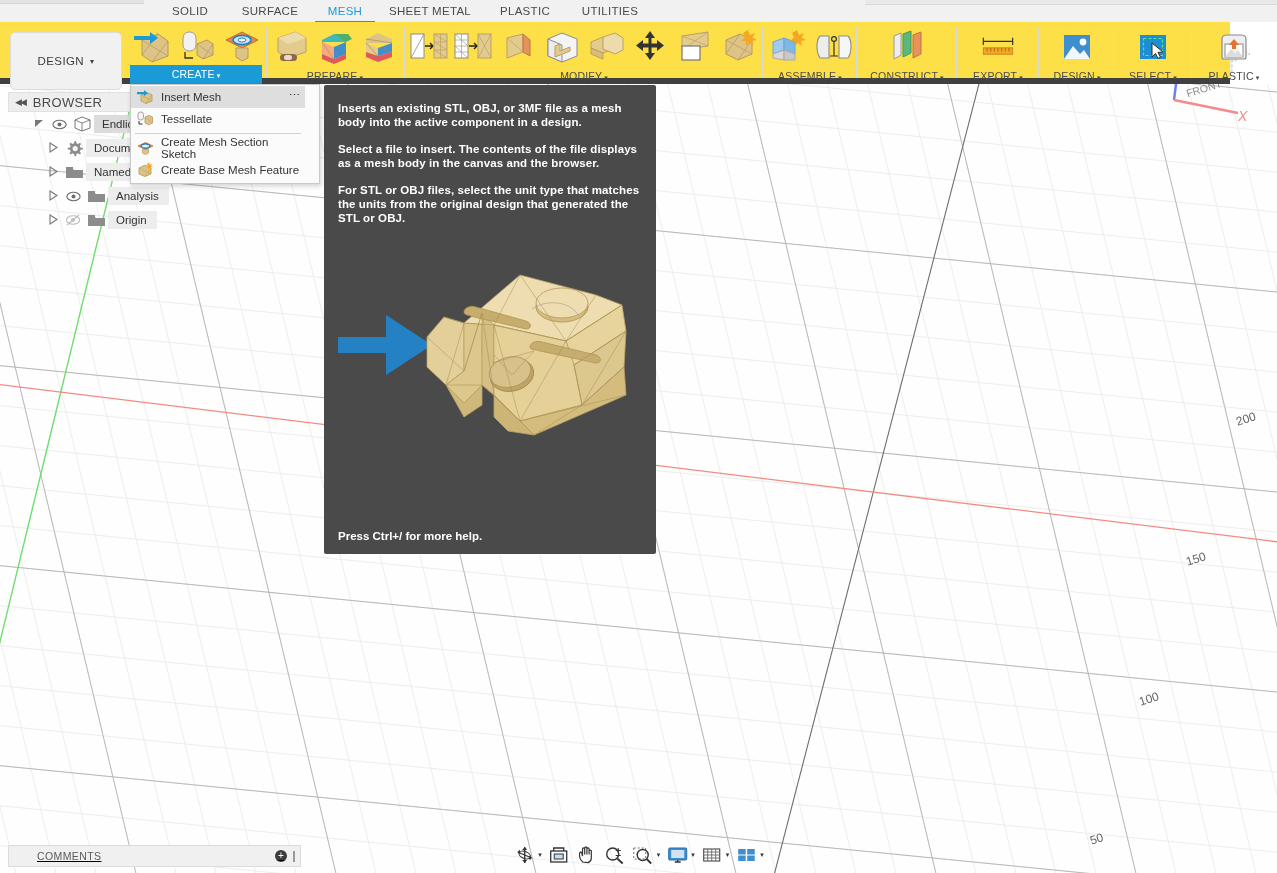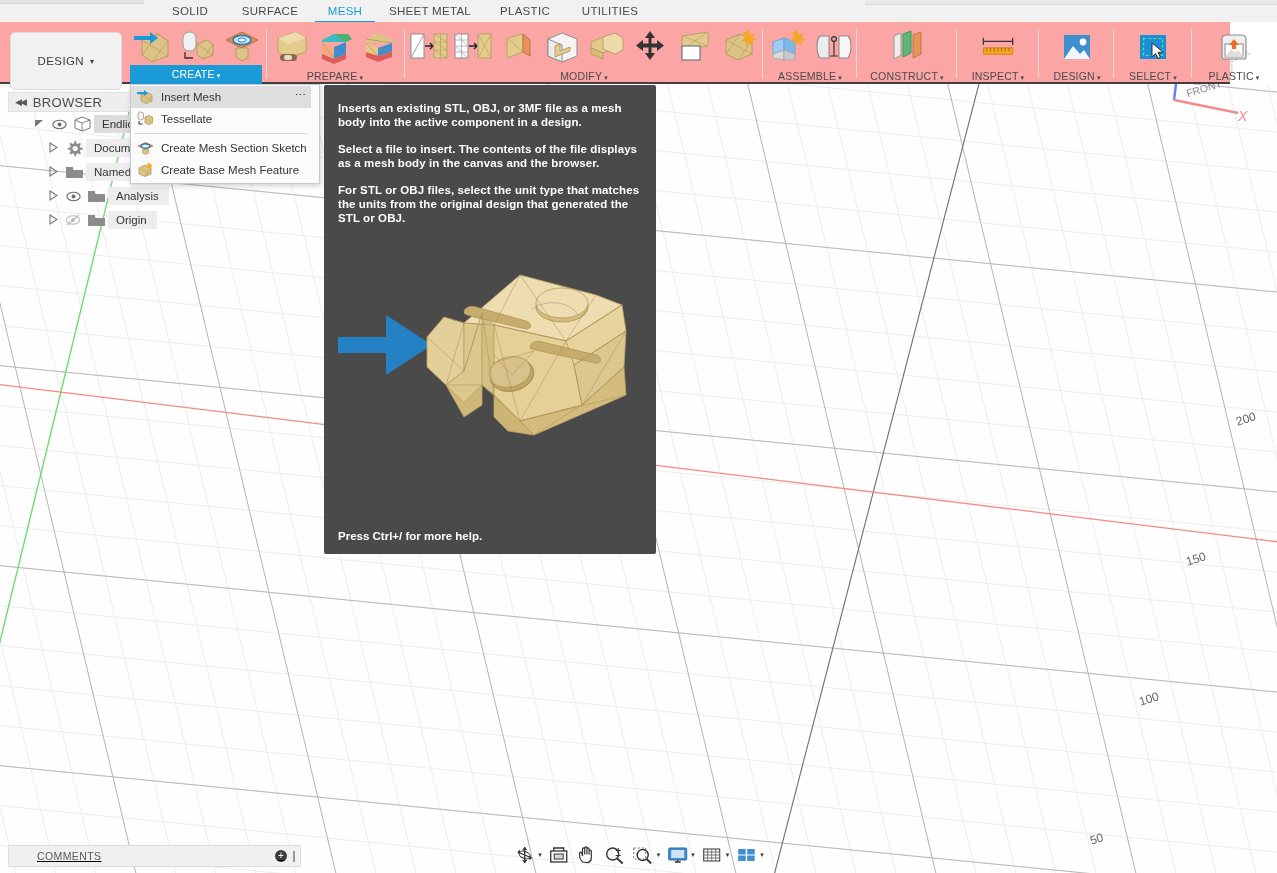--- a/index.html
+++ b/index.html
@@ -39,21 +39,21 @@
   }
   .tab.active { color: #1a9ad7; }
   .tab .underline {
     position: absolute; left: 0; right: 0; bottom: -2px;
     height: 2.5px; background: #1a9ad7;
   }
 
   
   #ribbon {
     position: absolute; left: 0; top: 22px; width: 1230px; height: 62px;
-    background: #fca5a5; border-bottom: 2px solid #404040;
+    background: #fde047; border-bottom: 6px solid #404040;
   }
   #design-btn {
     position: absolute; left: 10px; top: 10px; width: 112px; height: 58px;
     border: 1px solid #dcdcdc; border-radius: 5px; background: #f1f1f1;
     display: flex; align-items: center; justify-content: center;
     font-size: 11.5px; color: #3c3c3c; letter-spacing: .4px; cursor: default;
   }
   #design-btn .caret { margin-left: 6px; font-size: 8px; color: #444; }
 
   .panel { position: absolute; top: 0; height: 62px; }
@@ -104,21 +104,21 @@
   .tree-row .label {
     background: #ededed; padding: 3px 10px 3px 8px; font-size: 11.5px; color: #333;
   }
   .tree-row.sel .label { background: #dcdcdc; }
 
   
   #dropdown {
     position: absolute; left: 130px; top: 84px; width: 190px;
     background: #fbfbfb; border: 1px solid #c9c9c9;
     box-shadow: 1px 2px 5px rgba(0,0,0,.18); z-index: 60;
-    padding: 1px 8px 2px 0;
+    padding: 1px 14px 2px 0;
   }
   .mi {
     display: flex; align-items: center; height: 22px; padding-left: 6px;
     font-size: 11.5px; color: #333; cursor: default; position: relative;
   }
   .mi.hl { background: #dedede; }
   .mi .mi-icon { width: 20px; flex: 0 0 20px; display:flex; align-items:center; }
   .mi .mi-label { margin-left: 4px; }
   .mi .dots {
     position: absolute; right: 8px; top: 3px; font-size: 11px; color: #444;
@@ -537,21 +537,21 @@
           <svg width="48" height="40" viewBox="0 0 48 40">
             <path d="M8,15 L40,15 M8,11 L8,19 M40,11 L40,19" stroke="#333" stroke-width="1.3" fill="none"></path>
             <rect x="8" y="22" width="32" height="7" fill="#f5a623" stroke="#c9841a" stroke-width="1"></rect>
             <g stroke="#8a5c10" stroke-width=".8">
               <path d="M12,22 L12,26 M16,22 L16,26 M20,22 L20,26 M24,22 L24,26 M28,22 L28,26 M32,22 L32,26 M36,22 L36,26"></path>
             </g>
           </svg>
         </div>
       </div>
       <div class="ptitle">
-        <span>INSPECT</span><span class="caret">▾</span>
+        <span>EXPORT</span><span class="caret">▾</span>
       </div>
     </div>
     <div class="panel-sep" style="left:1038px"></div>
 
     <div class="panel" style="left:1042px;width:70px">
       <div class="icons">
         <div class="icon-btn">
           <svg width="42" height="40" viewBox="0 0 42 40">
             <rect x="8" y="9" width="26" height="24" fill="#3d8fd0"></rect>
             <circle cx="27" cy="16" r="3.4" fill="#fff"></circle>

